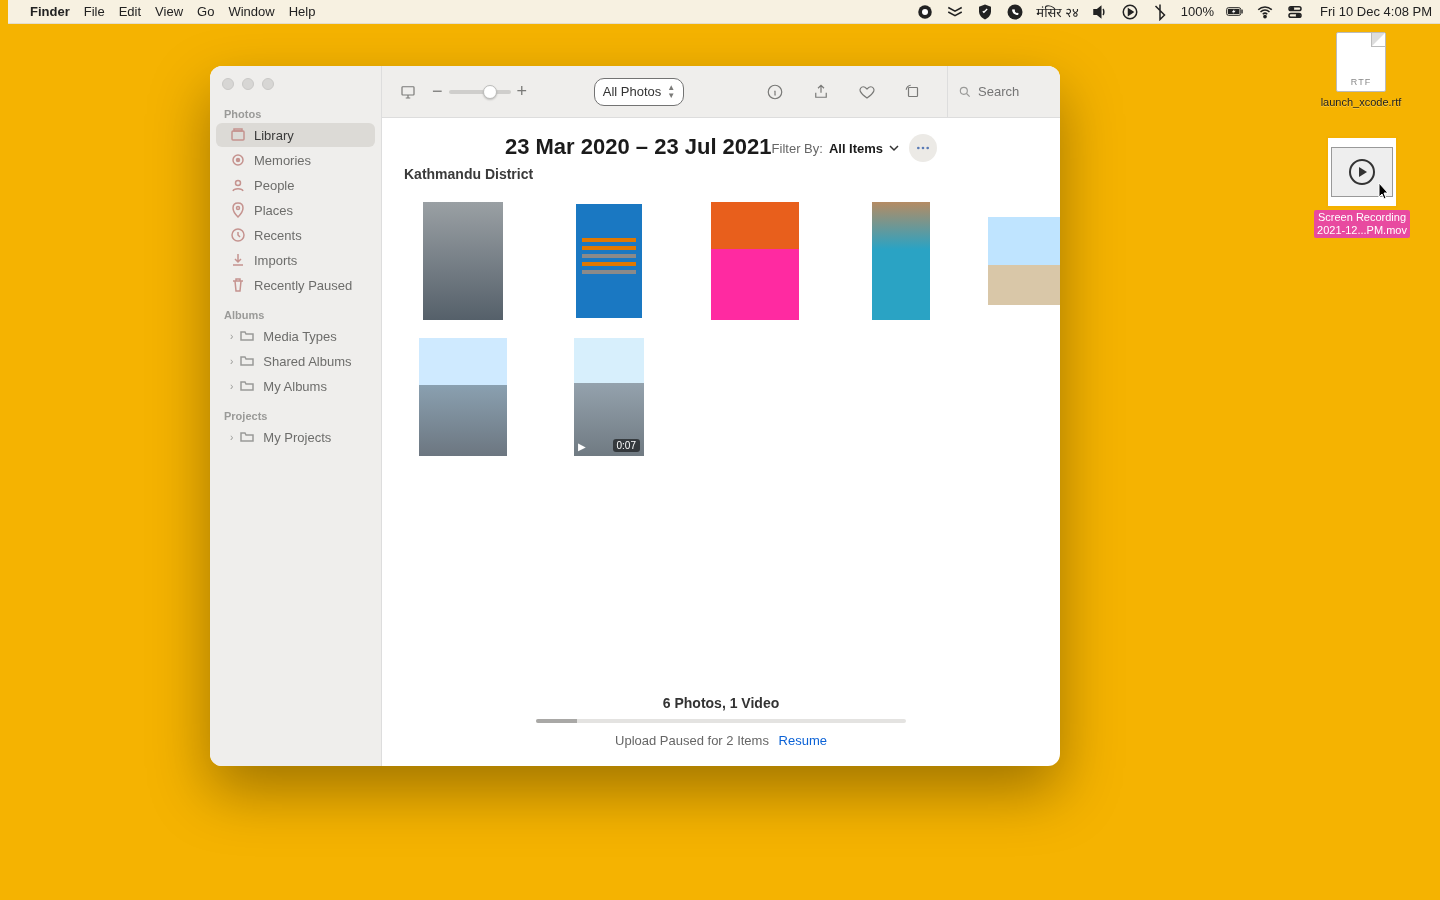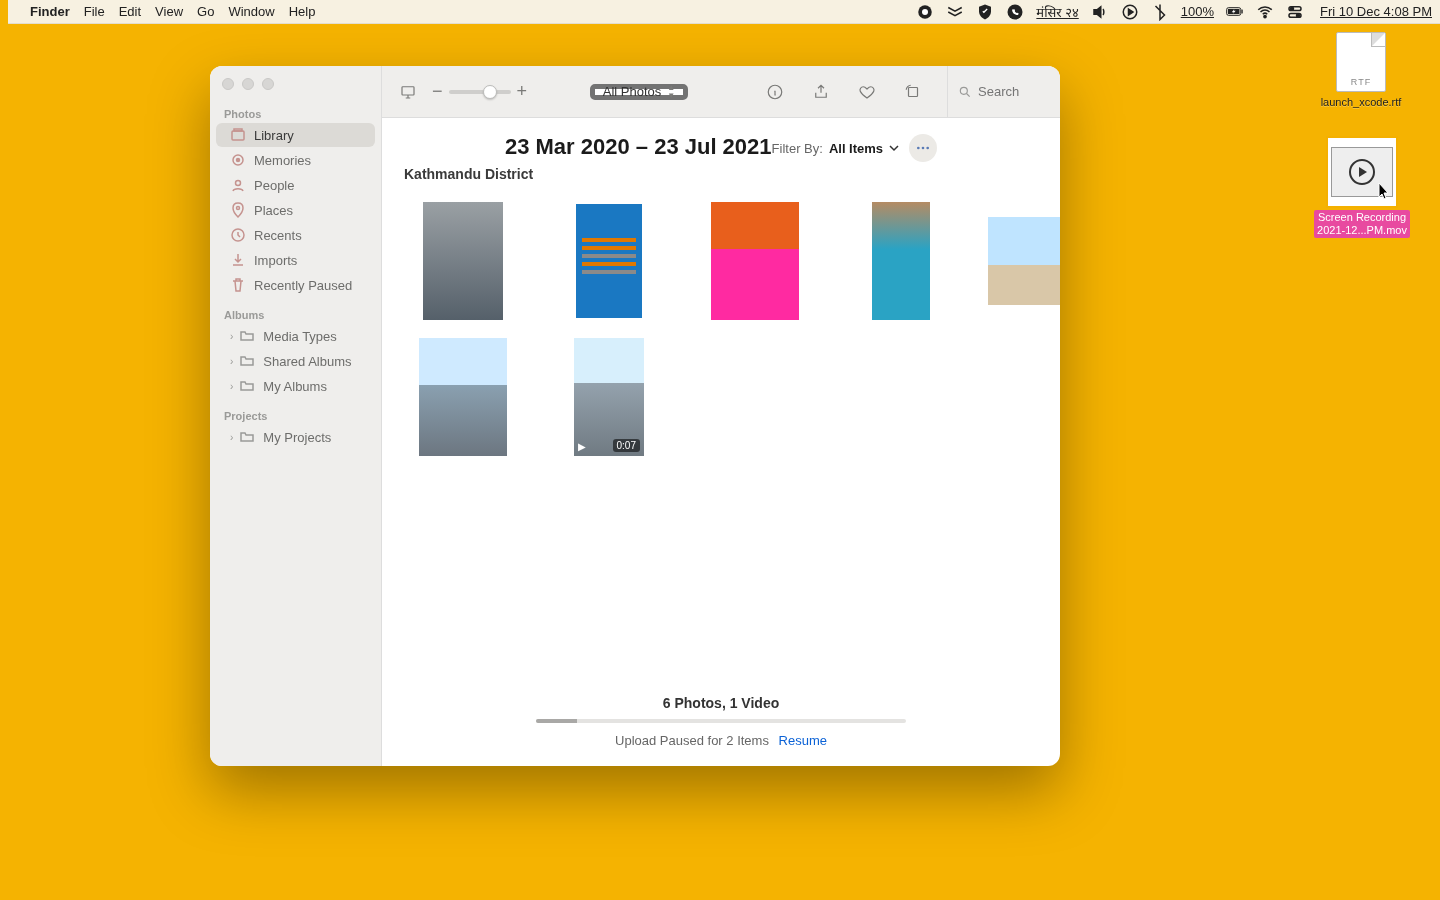--- a/index.html
+++ b/index.html
@@ -11,21 +11,21 @@
     position: absolute; top:0; left:0; right:0; height:24px;
     background: rgba(247,244,237,0.95);
     display:flex; align-items:center; justify-content:space-between;
     font-size:13px; color:#222; padding:0 8px;
     border-bottom:1px solid rgba(0,0,0,0.08);
     margin-left:8px;
   }
   .menu-left, .menu-right { display:flex; align-items:center; gap:14px; }
   .menu-left .apple { font-size:15px; }
   .menu-left .appname { font-weight:600; }
-  .menu-right { gap:12px; font-size:13px;text-decoration:underline; }
+  .menu-right { gap:12px; font-size:13px; }
   .menu-right .ic { display:inline-flex; align-items:center; justify-content:center; width:18px; height:18px; }
   .menu-right .clock { margin-left:4px; }
 
   
   .desktop-icon { position:absolute; width:110px; text-align:center; font-size:11px; color:#333; }
   .desktop-icon .file-shape {
     width:50px; height:60px; margin:0 auto 4px; background:#fff; border:1px solid #bbb;
     position:relative; border-radius:2px;
   }
   .desktop-icon .dogear { position:absolute; top:0; right:0; width:14px; height:14px;
@@ -57,21 +57,21 @@
   .side-group { padding-left:0; }
 
   .main { flex:1; display:flex; flex-direction:column; min-width:0;}
   .toolbar { height:52px; background:#efeeec; border-bottom:1px solid #ddd; display:flex; align-items:center; padding:0 12px; gap:10px;}
   .tb-btn { width:28px;height:28px; border-radius:6px; display:flex;align-items:center;justify-content:center; color:#7a7a78;}
   .tb-btn svg{width:18px;height:18px;}
   .zoom { display:flex; align-items:center; gap:6px; color:#7a7a78; font-size:18px;}
   .slider { width:62px; height:4px; background:#cfcecc; border-radius:2px; position:relative;}
   .slider .knob{ position:absolute; top:-5px; left:34px; width:14px;height:14px;background:#fff;border:1px solid #bcbcba;border-radius:50%; box-shadow:0 1px 2px rgba(0,0,0,.2);}
   .spacer { flex:1; }
-  .seg { display:flex; align-items:center; background:#fff; border:5px solid #737373; border-radius:5px; height:16px; padding:0 8px; gap:6px; color:#333; font-size:13px;}
+  .seg { display:flex; align-items:center; background:#fff; border:1px solid #737373; border-radius:10px; height:28px; padding:0 8px; gap:6px; color:#333; font-size:13px;}
   .seg .chev { display:flex; flex-direction:column; line-height:0; color:#7a7a78;}
   .seg .chev span{font-size:8px;line-height:8px;}
   .search { display:flex; align-items:center; gap:6px; background:transparent; border-left:1px solid #ddd; height:52px; padding-left:10px; color:#9a9a98;}
   .search input{ border:none; background:transparent; outline:none; font-size:13px; color:#6d28d9; width:70px;}
   .tb-icgroup{ display:flex; gap:18px; color:#9a9a98; padding:0 10px;}
 
   .header-row { display:flex; align-items:flex-start; justify-content:center; padding:16px 12px 0;}
   .page-title { font-size:22px; font-weight:700; color:#1b1b1b;}
   .page-sub { font-size:14px; font-weight:600; color:#3a3a3a; padding:4px 22px 0;}
   .filter { display:flex; align-items:center; gap:6px; font-size:13px; color:#666;}

